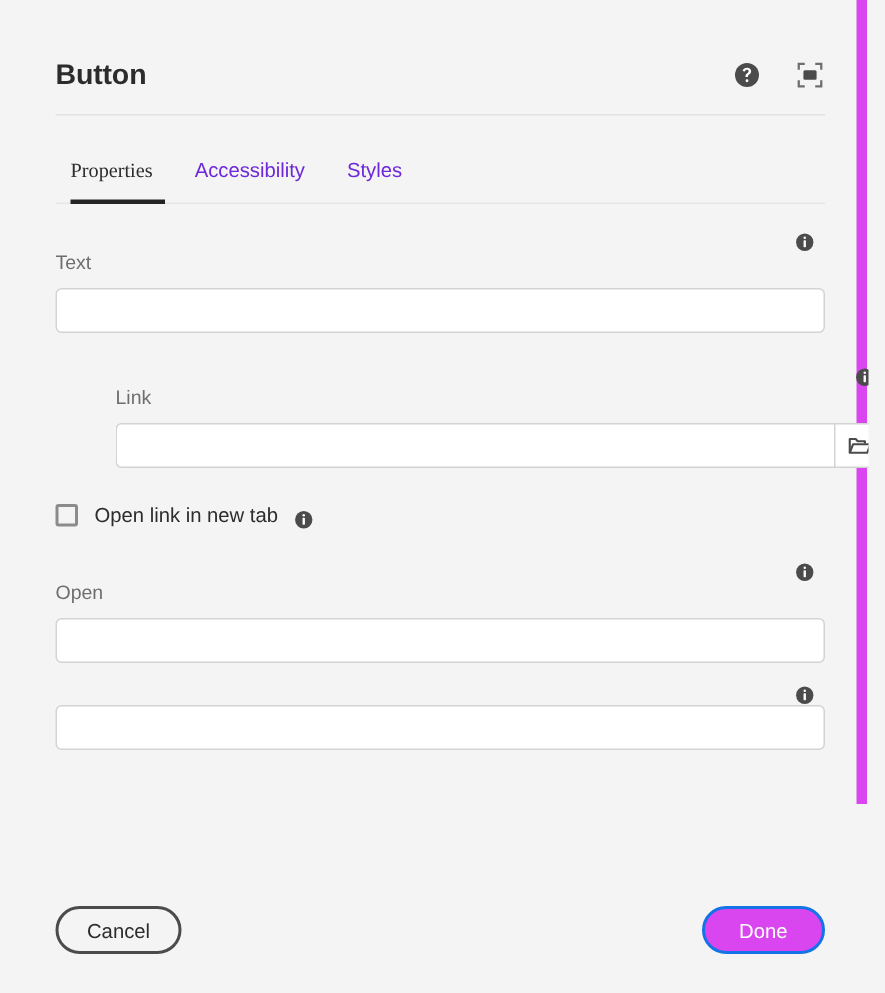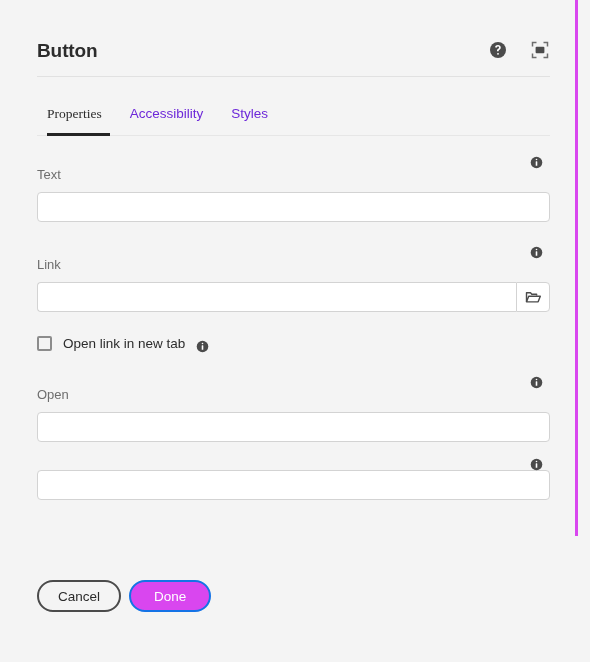--- a/index.html
+++ b/index.html
@@ -16,21 +16,21 @@
     position: relative;
   }
 
   .dialog {
     position: absolute;
     left: 0;
     top: 0;
     width: 578px;
     height: 536px;
     background: #f4f4f4;
-    border-right: 3px solid #d946ef;
+    border-right: 7px solid #d946ef;
     box-sizing: border-box;
   }
   .right-gutter {
     position: absolute;
     left: 579px;
     top: 0;
     width: 11px;
     height: 662px;
     background: #f4f4f4;
   }
@@ -204,26 +204,26 @@
   .checkbox-info {
     margin-left: 11px;
     display: flex;
     align-items: center;
   }
 
   
   .footer {
     position: absolute;
     left: 37px;
-    top: 580px;
-    width: 513px;
-    display: flex;
-    justify-content: flex-start;
-    align-items: center;
-    gap: 8px;
+    top: 604px;
+    width: 513px;
+    display: flex;
+    justify-content: space-between;
+    align-items: center;
+    gap: 18px;
   }
   .btn {
     font-family: "Liberation Sans", sans-serif;
     font-size: 13.5px;
     border-radius: 18px;
     cursor: pointer;
     box-sizing: border-box;
     height: 32px;
     display: inline-flex;
     align-items: center;
@@ -287,21 +287,21 @@
       <svg width="13" height="13" viewBox="0 0 18 18" aria-hidden="true">
         <circle cx="9" cy="9" r="8" fill="#4b4b4b"></circle>
         <circle cx="9" cy="4.8" r="1.15" fill="#ffffff"></circle>
         <rect x="7.9" y="7.2" width="2.2" height="6.4" rx="0.6" fill="#ffffff"></rect>
       </svg>
     </div>
     <div class="field-label">Text</div>
     <input class="text-input" type="text" placeholder="" style="">
   </div>
 
-  <div class="field" style="top:258px;">
+  <div class="field" style="top:258px;margin-left:40px;">
     <div class="field-info">
       <svg width="13" height="13" viewBox="0 0 18 18" aria-hidden="true">
         <circle cx="9" cy="9" r="8" fill="#4b4b4b"></circle>
         <circle cx="9" cy="4.8" r="1.15" fill="#ffffff"></circle>
         <rect x="7.9" y="7.2" width="2.2" height="6.4" rx="0.6" fill="#ffffff"></rect>
       </svg>
     </div>
     <div class="field-label">Link</div>
     <div class="input-group">
       <input class="text-input" type="text" placeholder="" style="">

